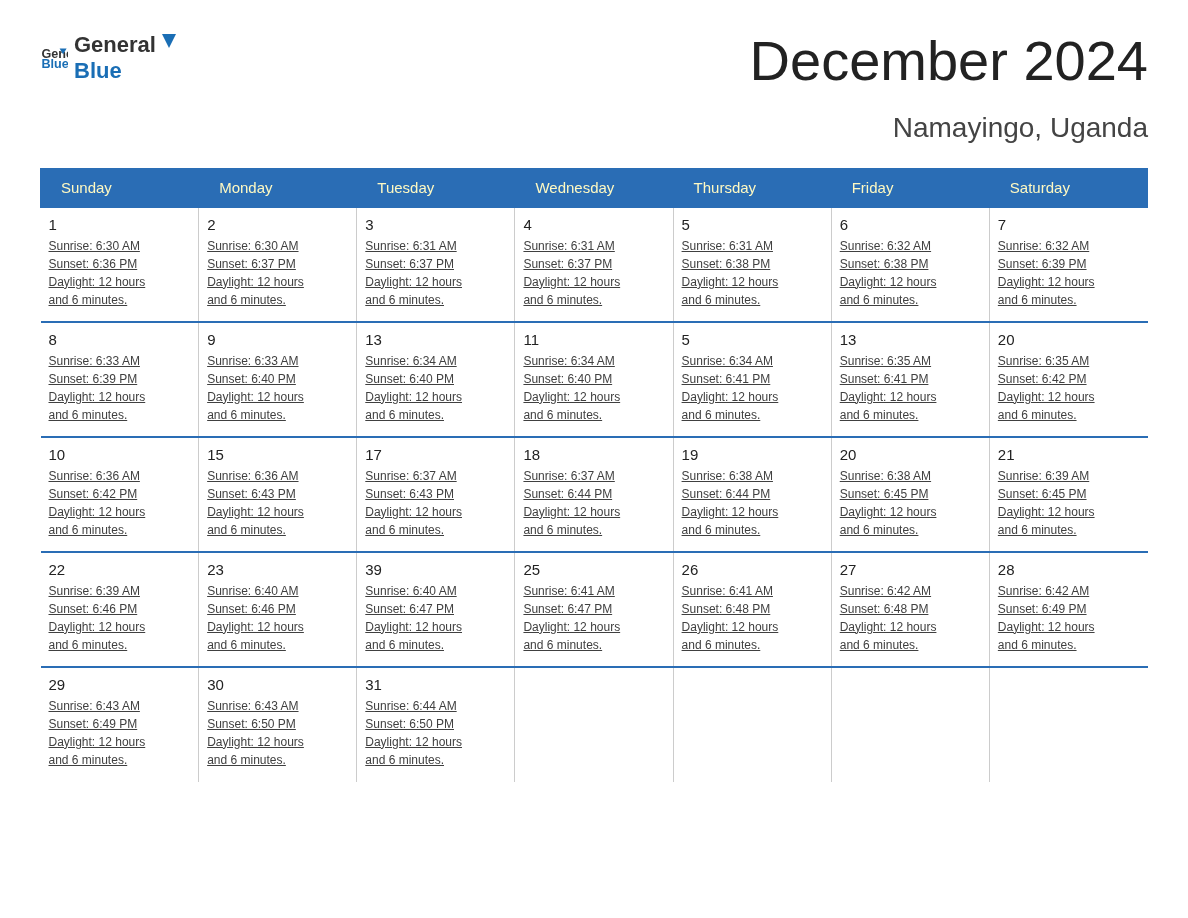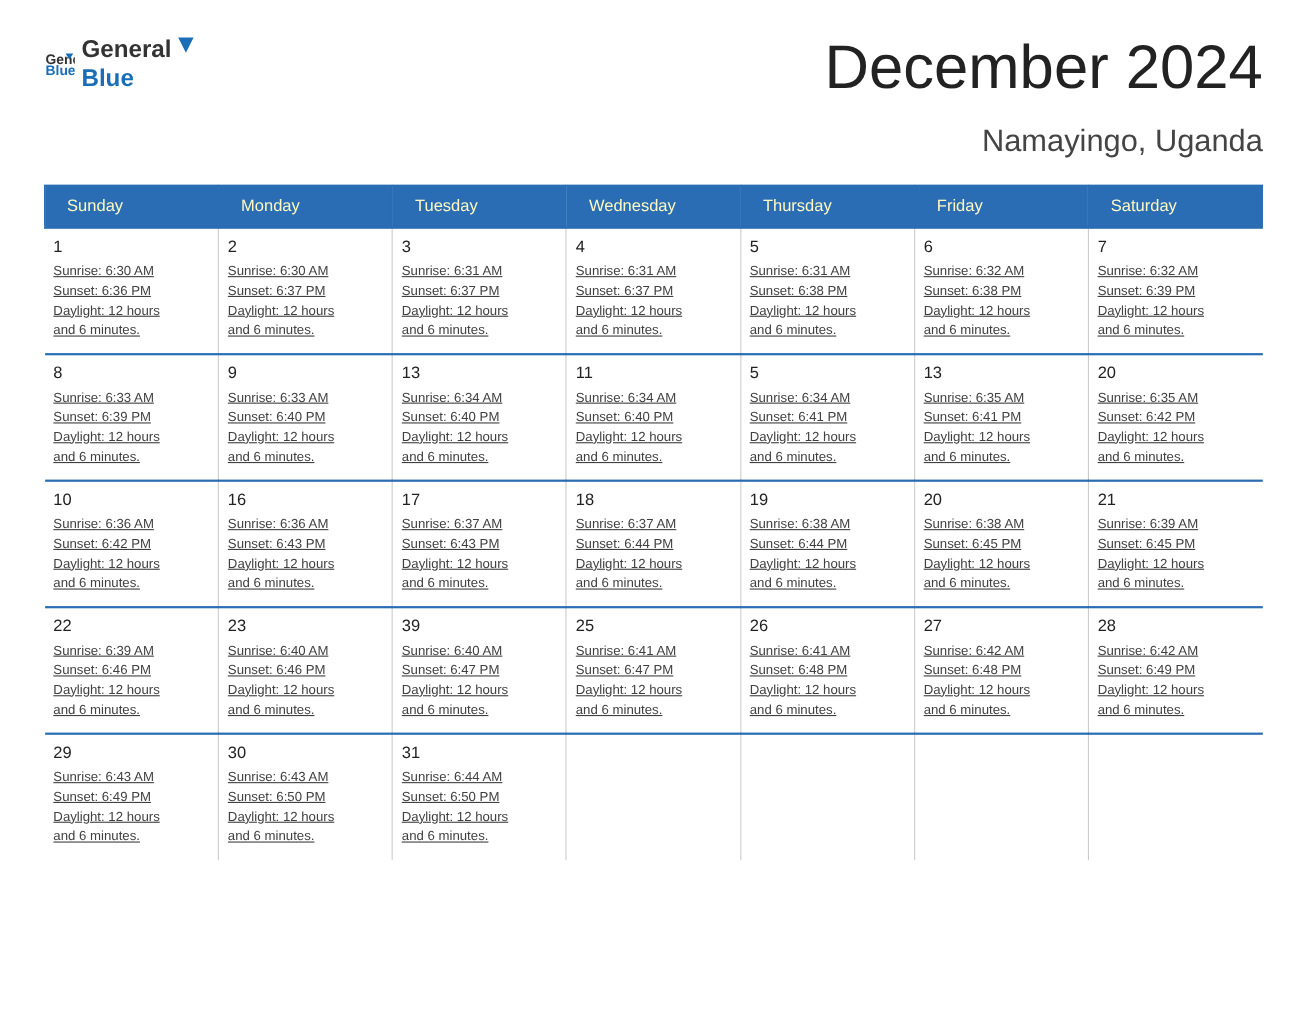--- a/index.html
+++ b/index.html
@@ -196,21 +196,21 @@
           <span class="day-num">20</span>
           <div class="day-info">Sunrise: 6:35 AM<br>Sunset: 6:42 PM<br>Daylight: 12 hours<br>and 6 minutes.</div>
         </td>
       </tr>
       <tr>
         <td>
           <span class="day-num">10</span>
           <div class="day-info">Sunrise: 6:36 AM<br>Sunset: 6:42 PM<br>Daylight: 12 hours<br>and 6 minutes.</div>
         </td>
         <td>
-          <span class="day-num">16</span>
+          <span class="day-num">15</span>
           <div class="day-info">Sunrise: 6:36 AM<br>Sunset: 6:43 PM<br>Daylight: 12 hours<br>and 6 minutes.</div>
         </td>
         <td>
           <span class="day-num">17</span>
           <div class="day-info">Sunrise: 6:37 AM<br>Sunset: 6:43 PM<br>Daylight: 12 hours<br>and 6 minutes.</div>
         </td>
         <td>
           <span class="day-num">18</span>
           <div class="day-info">Sunrise: 6:37 AM<br>Sunset: 6:44 PM<br>Daylight: 12 hours<br>and 6 minutes.</div>
         </td>

